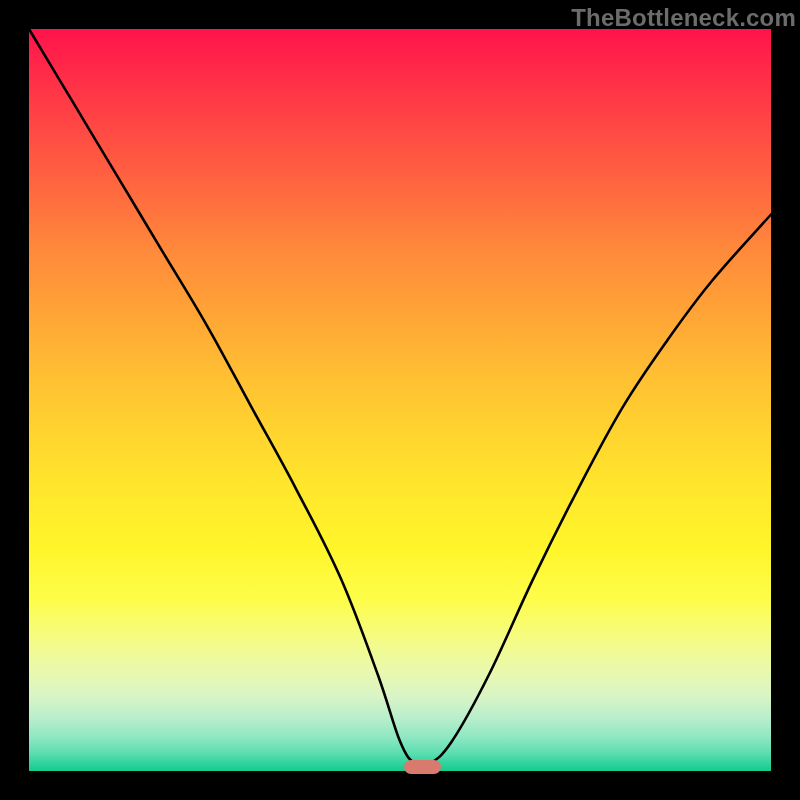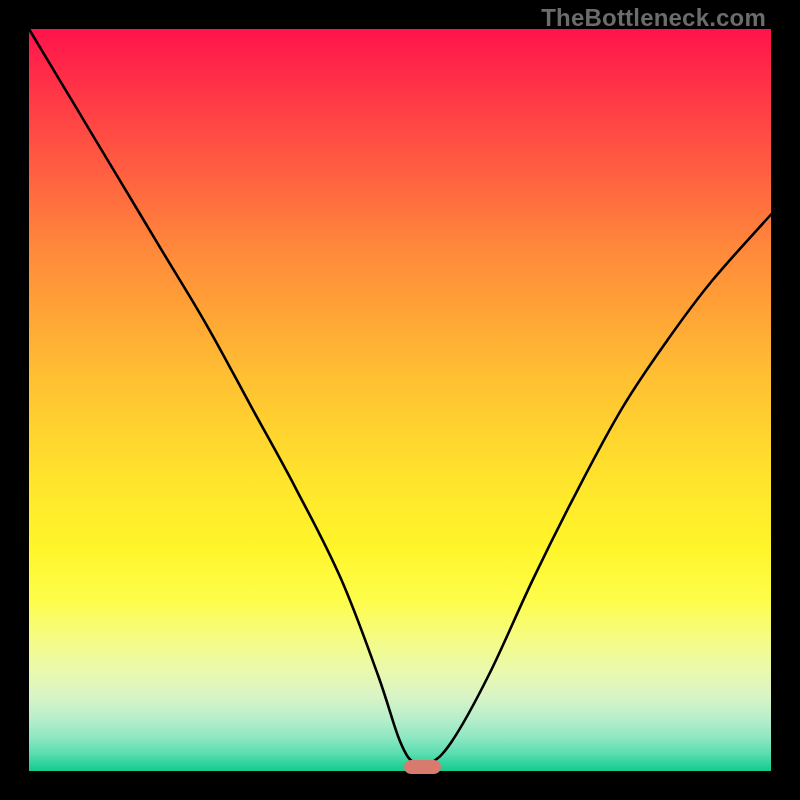--- a/index.html
+++ b/index.html
@@ -13,21 +13,21 @@
   }
   .frame {
     position: relative;
     width: 800px;
     height: 800px;
     background: #000;
   }
   .watermark {
     position: absolute;
     top: 4px;
-    right: 34px;
+    right: 4px;
     color: #6c6c6c;
     font-size: 24px;
     font-weight: 600;
     letter-spacing: 0.2px;
     z-index: 5;
     user-select: none;
   }
   .plot-area {
     position: absolute;
     left: 29px;

